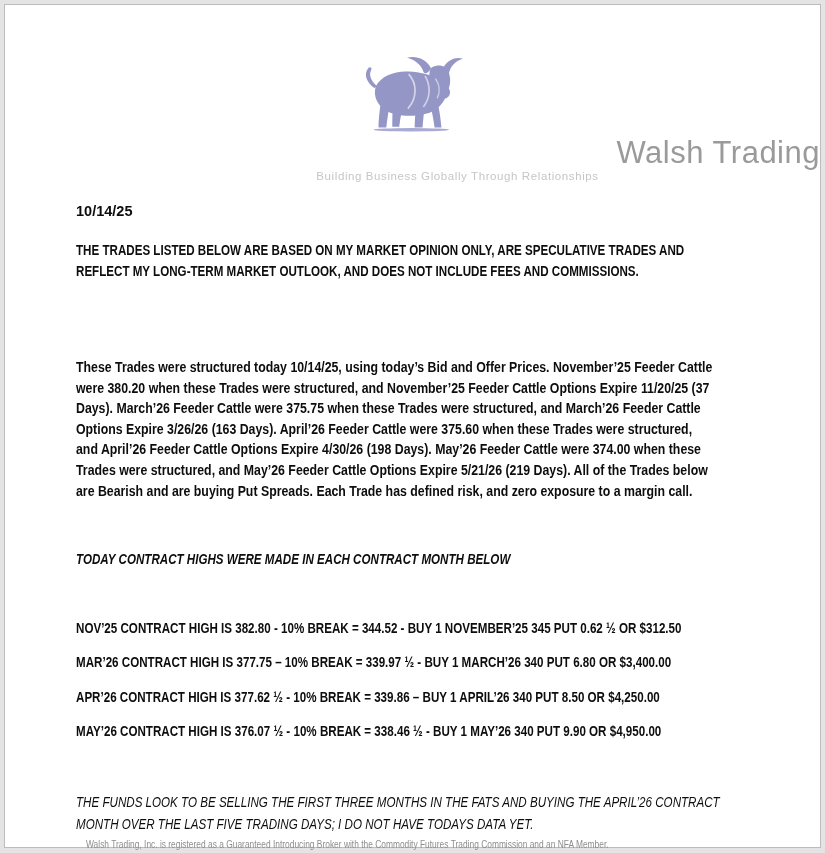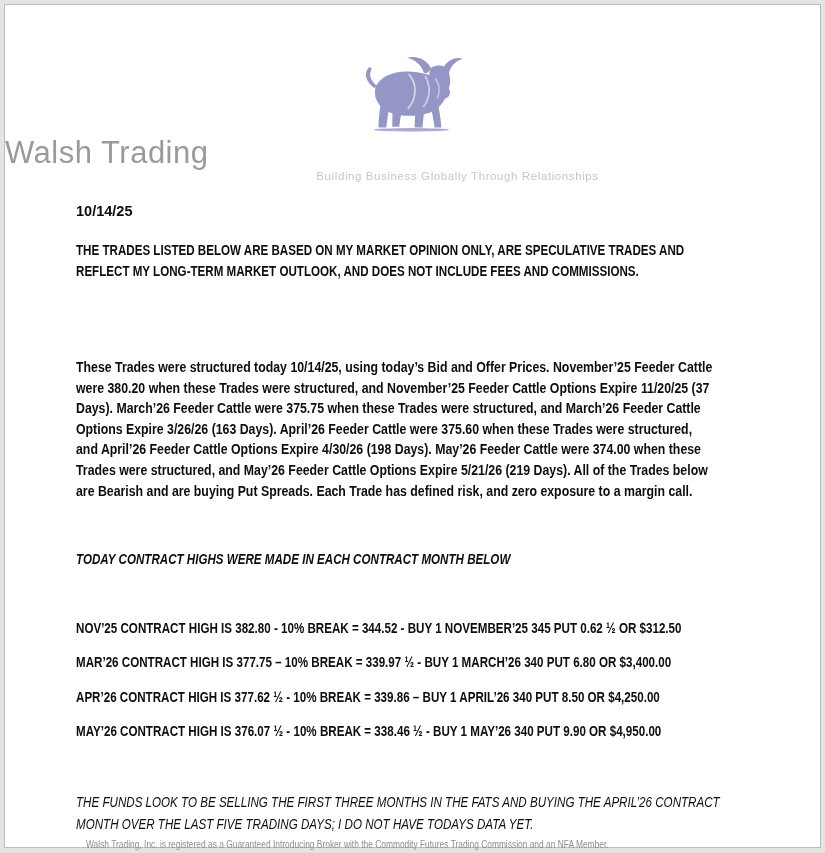--- a/index.html
+++ b/index.html
@@ -15,21 +15,21 @@
     width: 817px; height: 844px;
     background: #ffffff;
     border: 1px solid #bcbcbc;
   }
   
   .logo { position: absolute; top: 0; left: 0; width: 100%; text-align: center; }
   .bull-svg { position: absolute; top: 50px; left: 50%; transform: translateX(-50%); }
   .logo-name {
     position: absolute; top: 130px; left: 0; width: 100%;
     font-size: 31px; font-weight: 400; color: #9a9a9a;
-    letter-spacing: 0.5px; text-align: left;
+    letter-spacing: 0.5px; text-align: right;
   }
   .logo-tagline {
     position: absolute; top: 165px; left: 0; width: 100%;
     font-size: 11.5px; font-weight: 400; color: #c6c6c6;
     letter-spacing: 0.6px; text-align: center; margin-left: 45px;
   }
   
   .txt {
     position: absolute; left: 71px; width: 840px;
     color: #0d0d0d; font-weight: bold; font-size: 14.5px;

